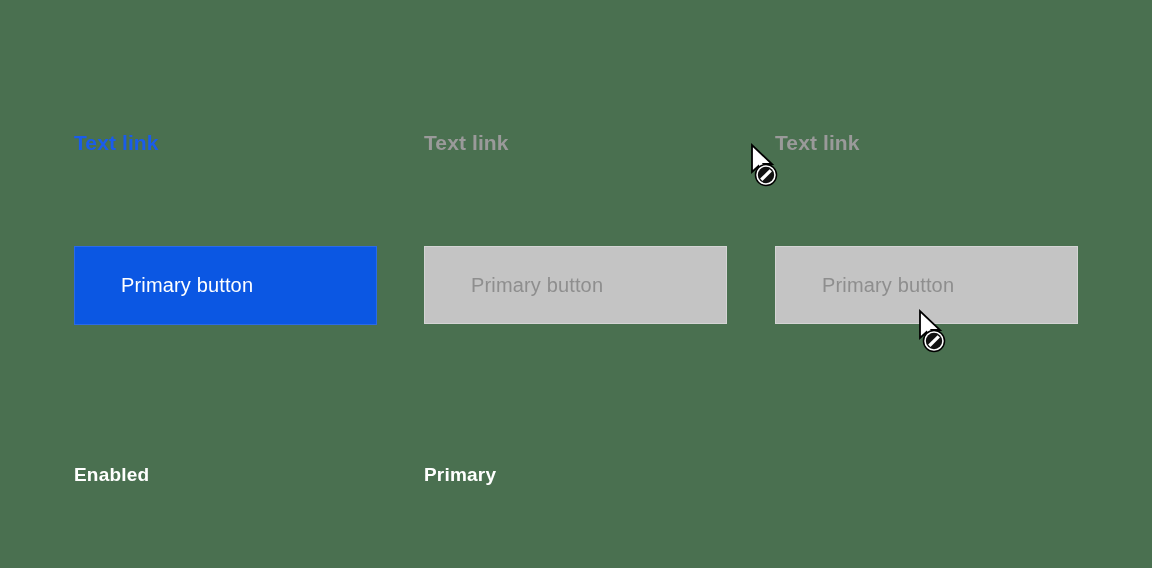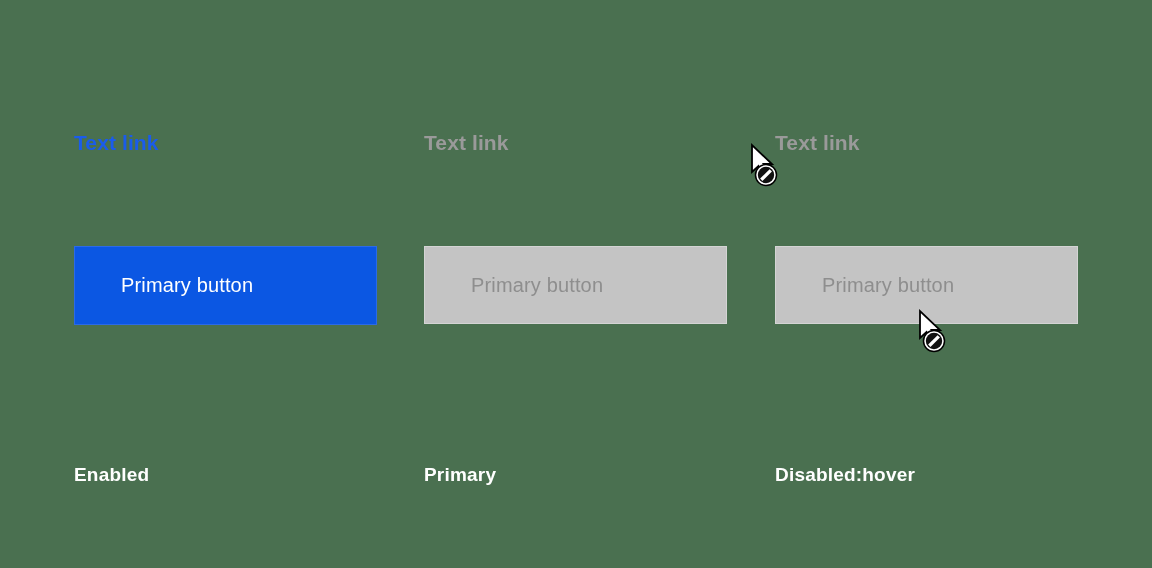--- a/index.html
+++ b/index.html
@@ -143,21 +143,20 @@
     <div class="state-caption">Primary</div>
   </div>
 
   <div class="column col-3">
     <a class="text-link disabled-hover">Text link</a>
 
     <div class="btn disabled-hover">
       <span>Primary button</span>
     </div>
 
-    <div class="state-caption">Disabled:hover</div>
   </div>
 
   <div class="cursor cursor-link-3">
     <svg width="46" height="50" viewBox="0 0 46 50" xmlns="http://www.w3.org/2000/svg">
 
       <path d="M7 3 L7 30 L13.5 24 L18 34 L23 31.5 L18.5 22 L27 22 Z" fill="#ffffff" stroke="#000000" stroke-width="1.8" stroke-linejoin="miter"></path>
 
       <circle cx="21" cy="33" r="10.5" fill="#ffffff" stroke="#000000" stroke-width="1.5"></circle>
       <circle cx="21" cy="33" r="8.2" fill="#111111"></circle>
       <rect x="14.3" y="31.4" width="13.4" height="3.3" fill="#ffffff" transform="rotate(-45 21 33)"></rect>

